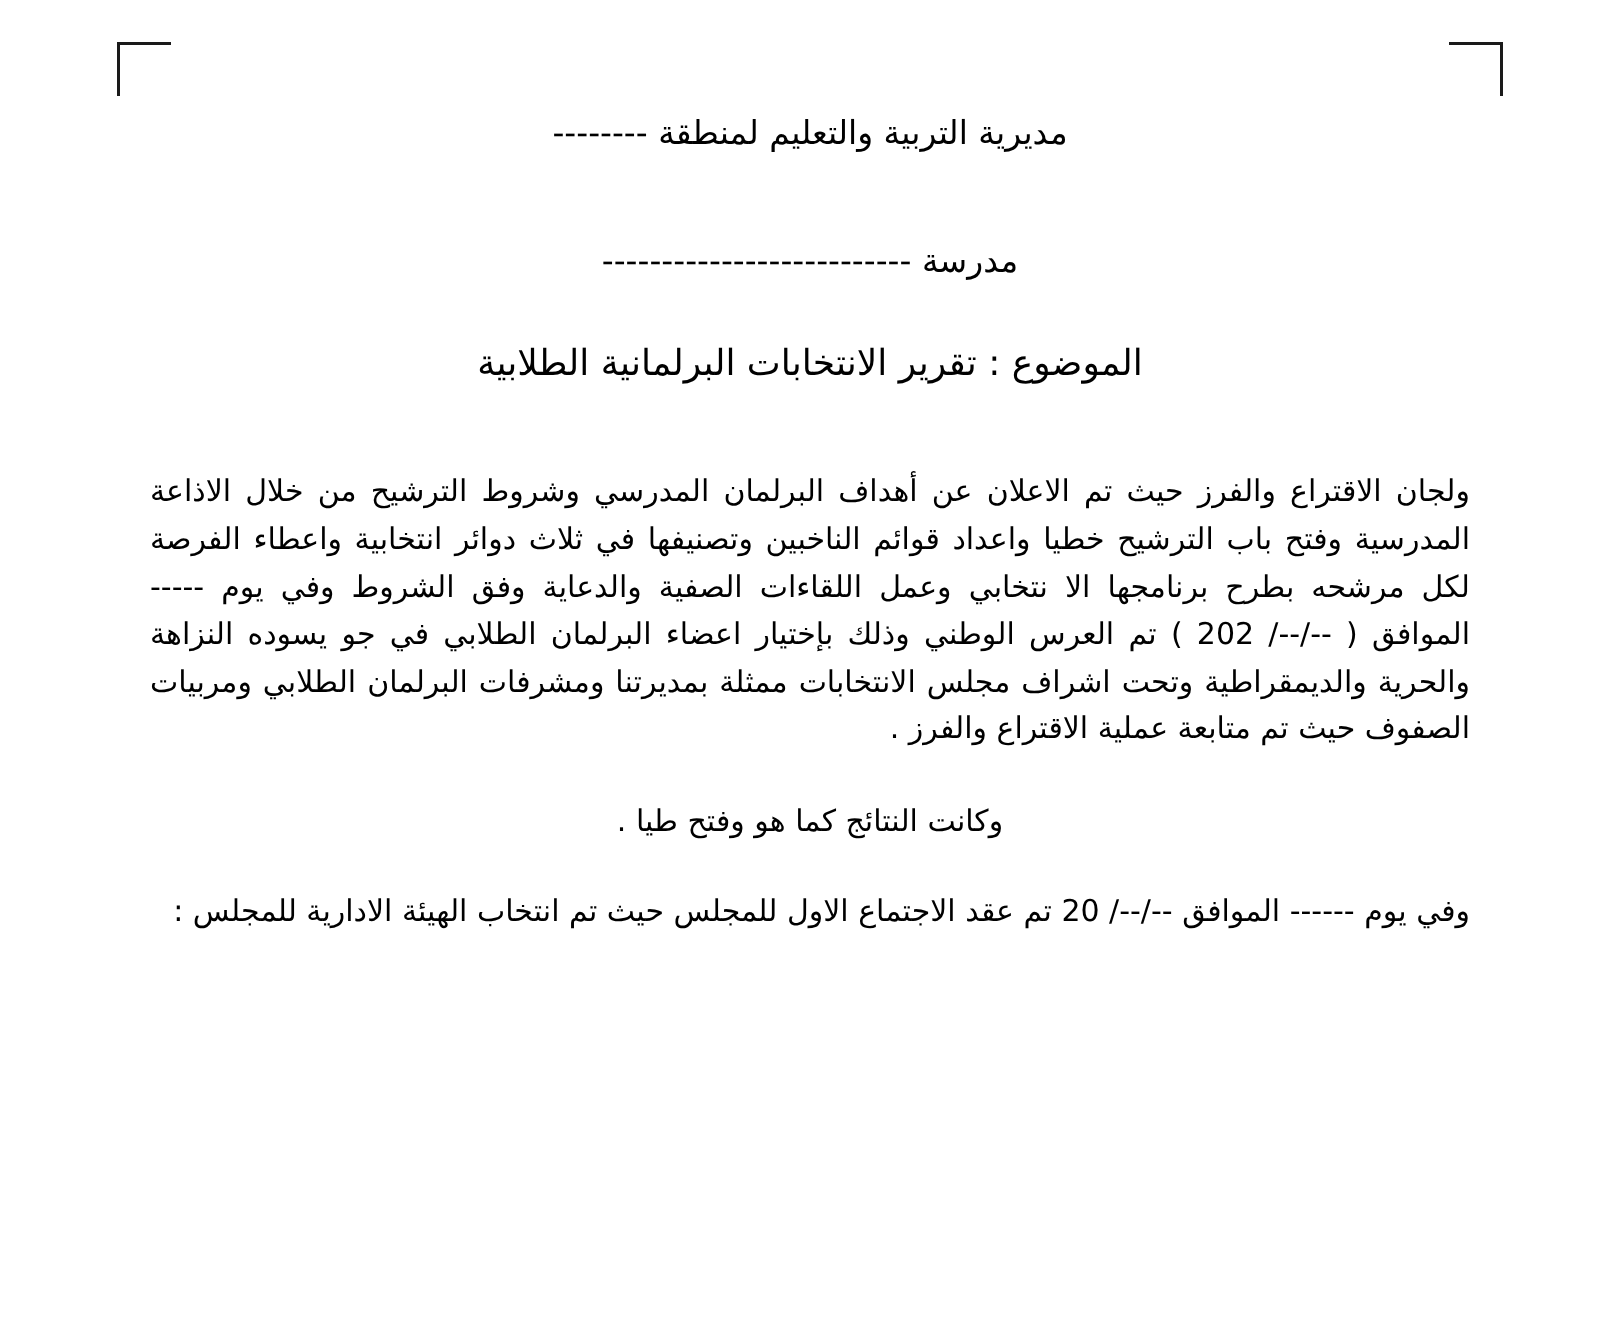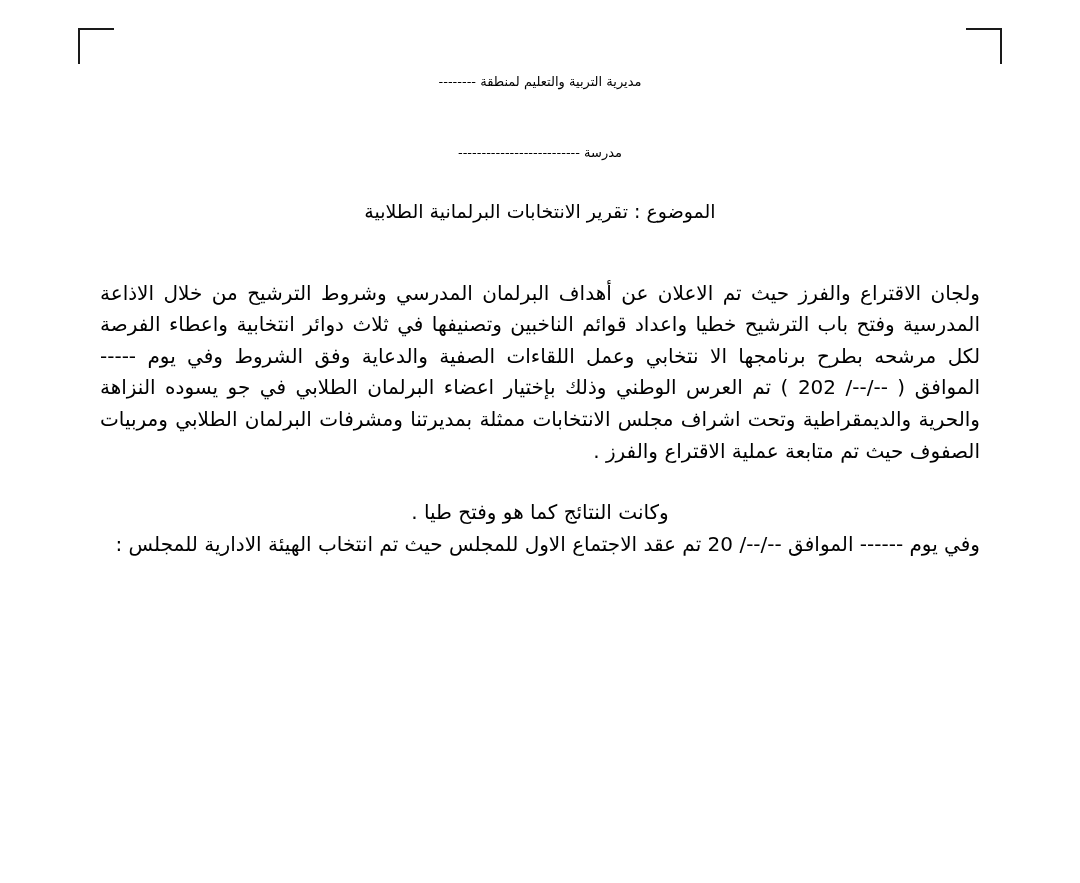--- a/index.html
+++ b/index.html
@@ -45,45 +45,45 @@
     padding: 60px 100px 0 100px;
   }
 
   .doc-body {
     direction: rtl;
     text-align: right;
   }
 
   .header-line {
     text-align: center;
-    font-size: 13px;
+    font-size: 22px;
     line-height: 1.6;
     margin: 0;
   }
   .header-line.l1 { margin-top: 12px; }
   .header-line.l2 { margin-top: 50px; }
 
   .subject {
     text-align: center;
-    font-size: 19px;
+    font-size: 24px;
     margin-top: 36px;
   }
 
   .para {
     margin-top: 0;
     font-size: 20px;
     line-height: 1.58;
     text-align: justify;
     text-align-last: right;
   }
 
   .para.p1 { margin-top: 78px; }
   .para.p2 { margin-top: 56px; }
   .para.p3 { margin-top: 30px; text-align: center; text-align-last: center; }
-  .para.p4 { }
+  .para.p4 { margin-top: 28px; }
 </style>
 </head>
 <body>
 
 <div class="page">
 
   <div class="crop-mark tl"></div>
   <div class="crop-mark tr"></div>
 
   <div class="doc-body">

